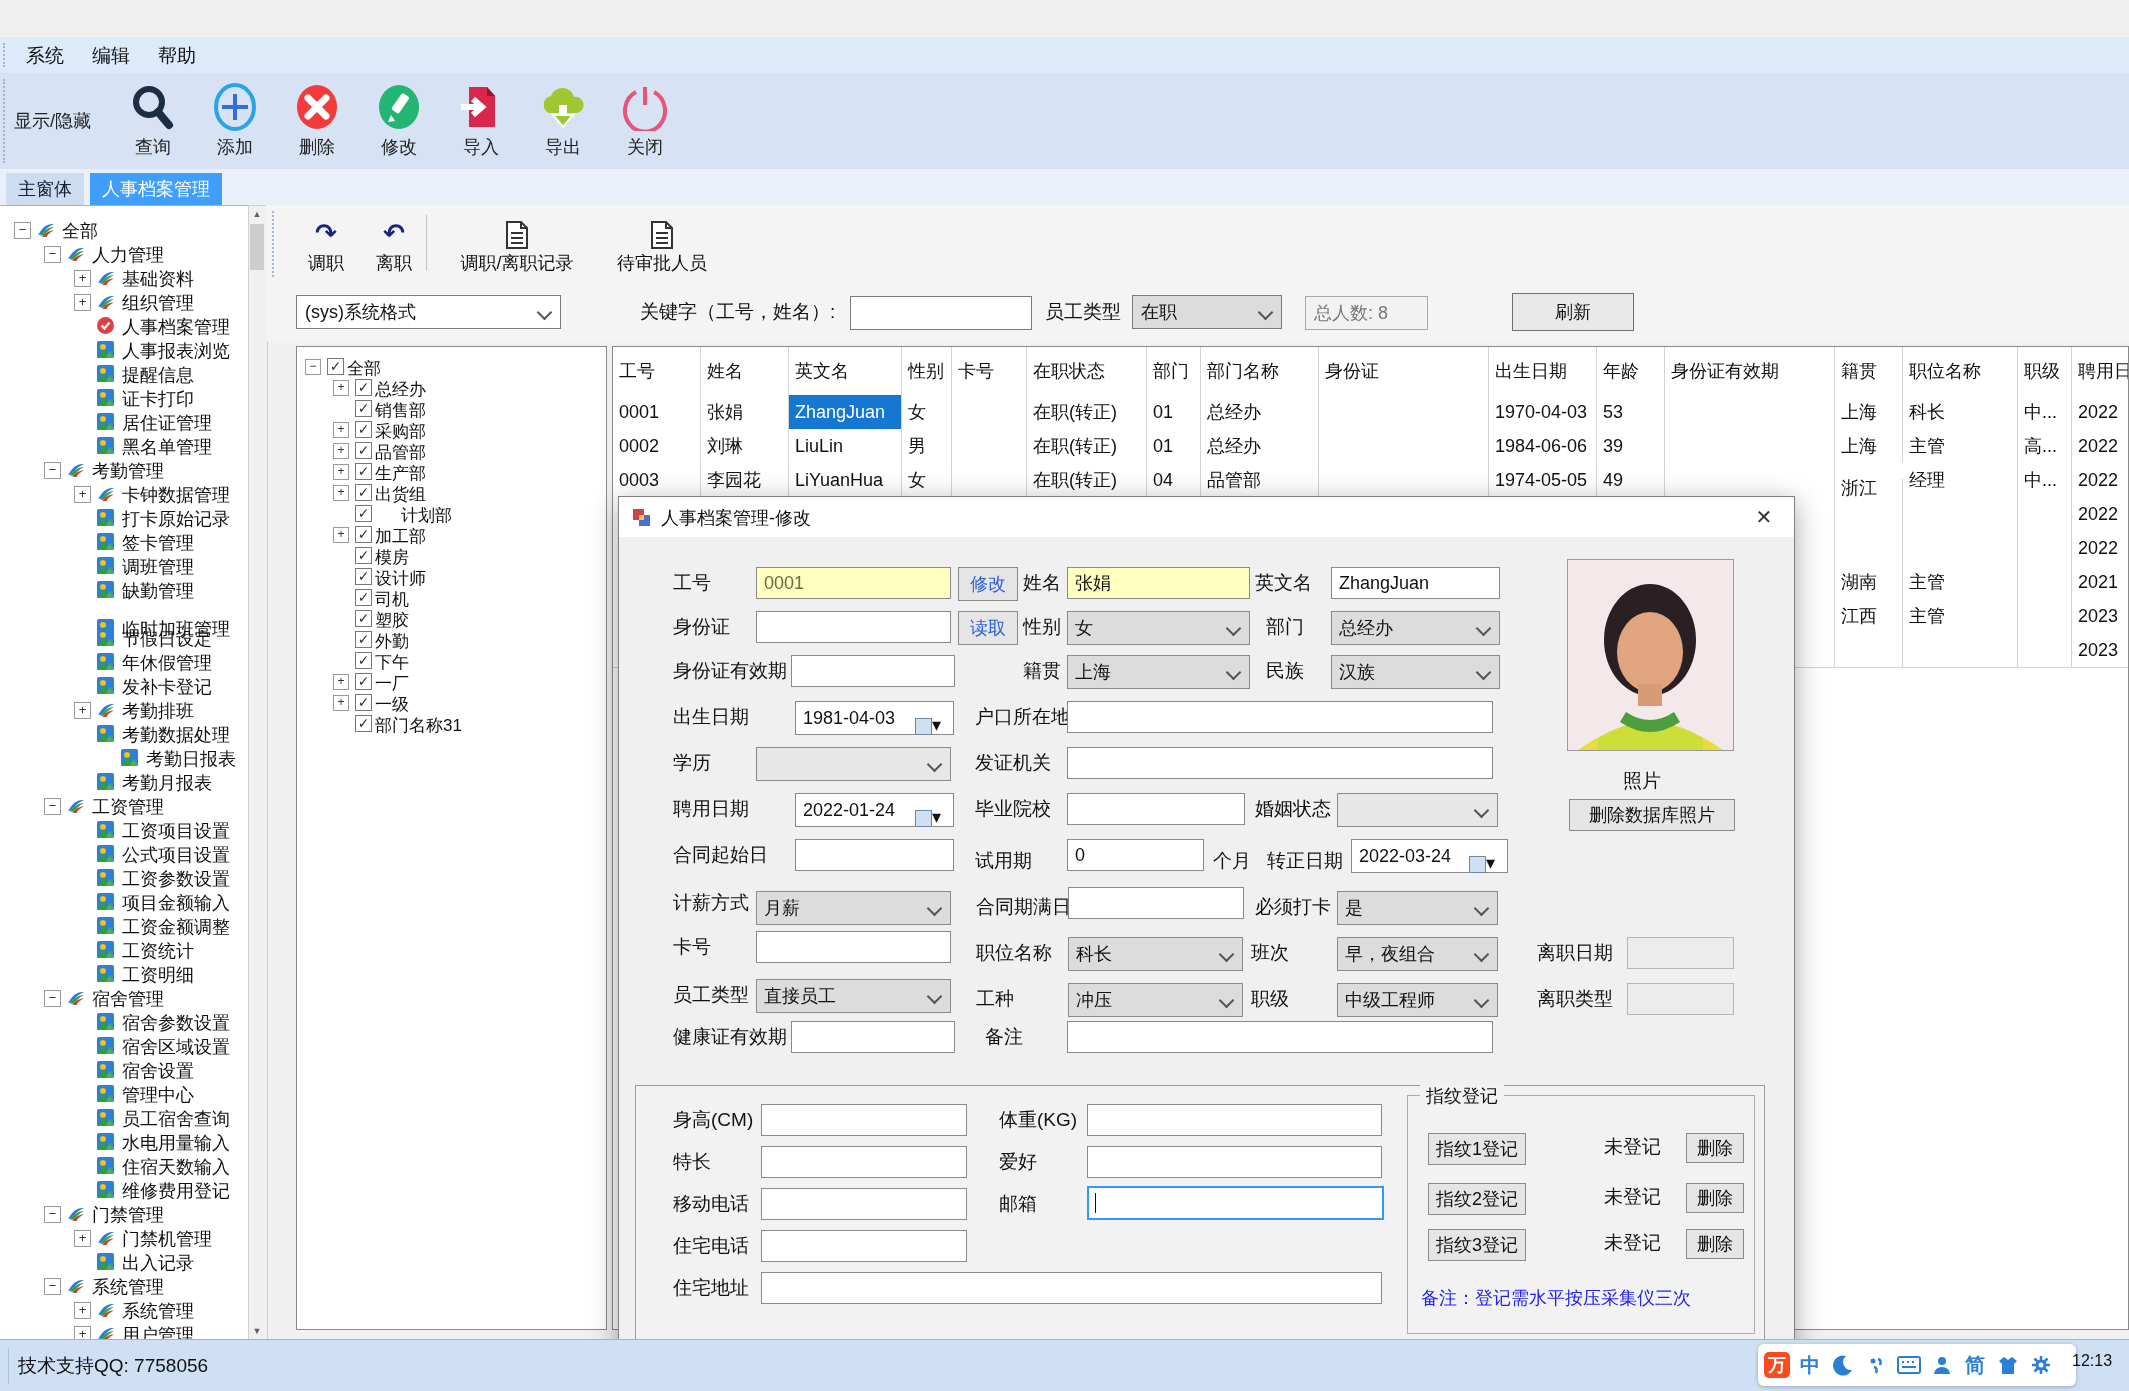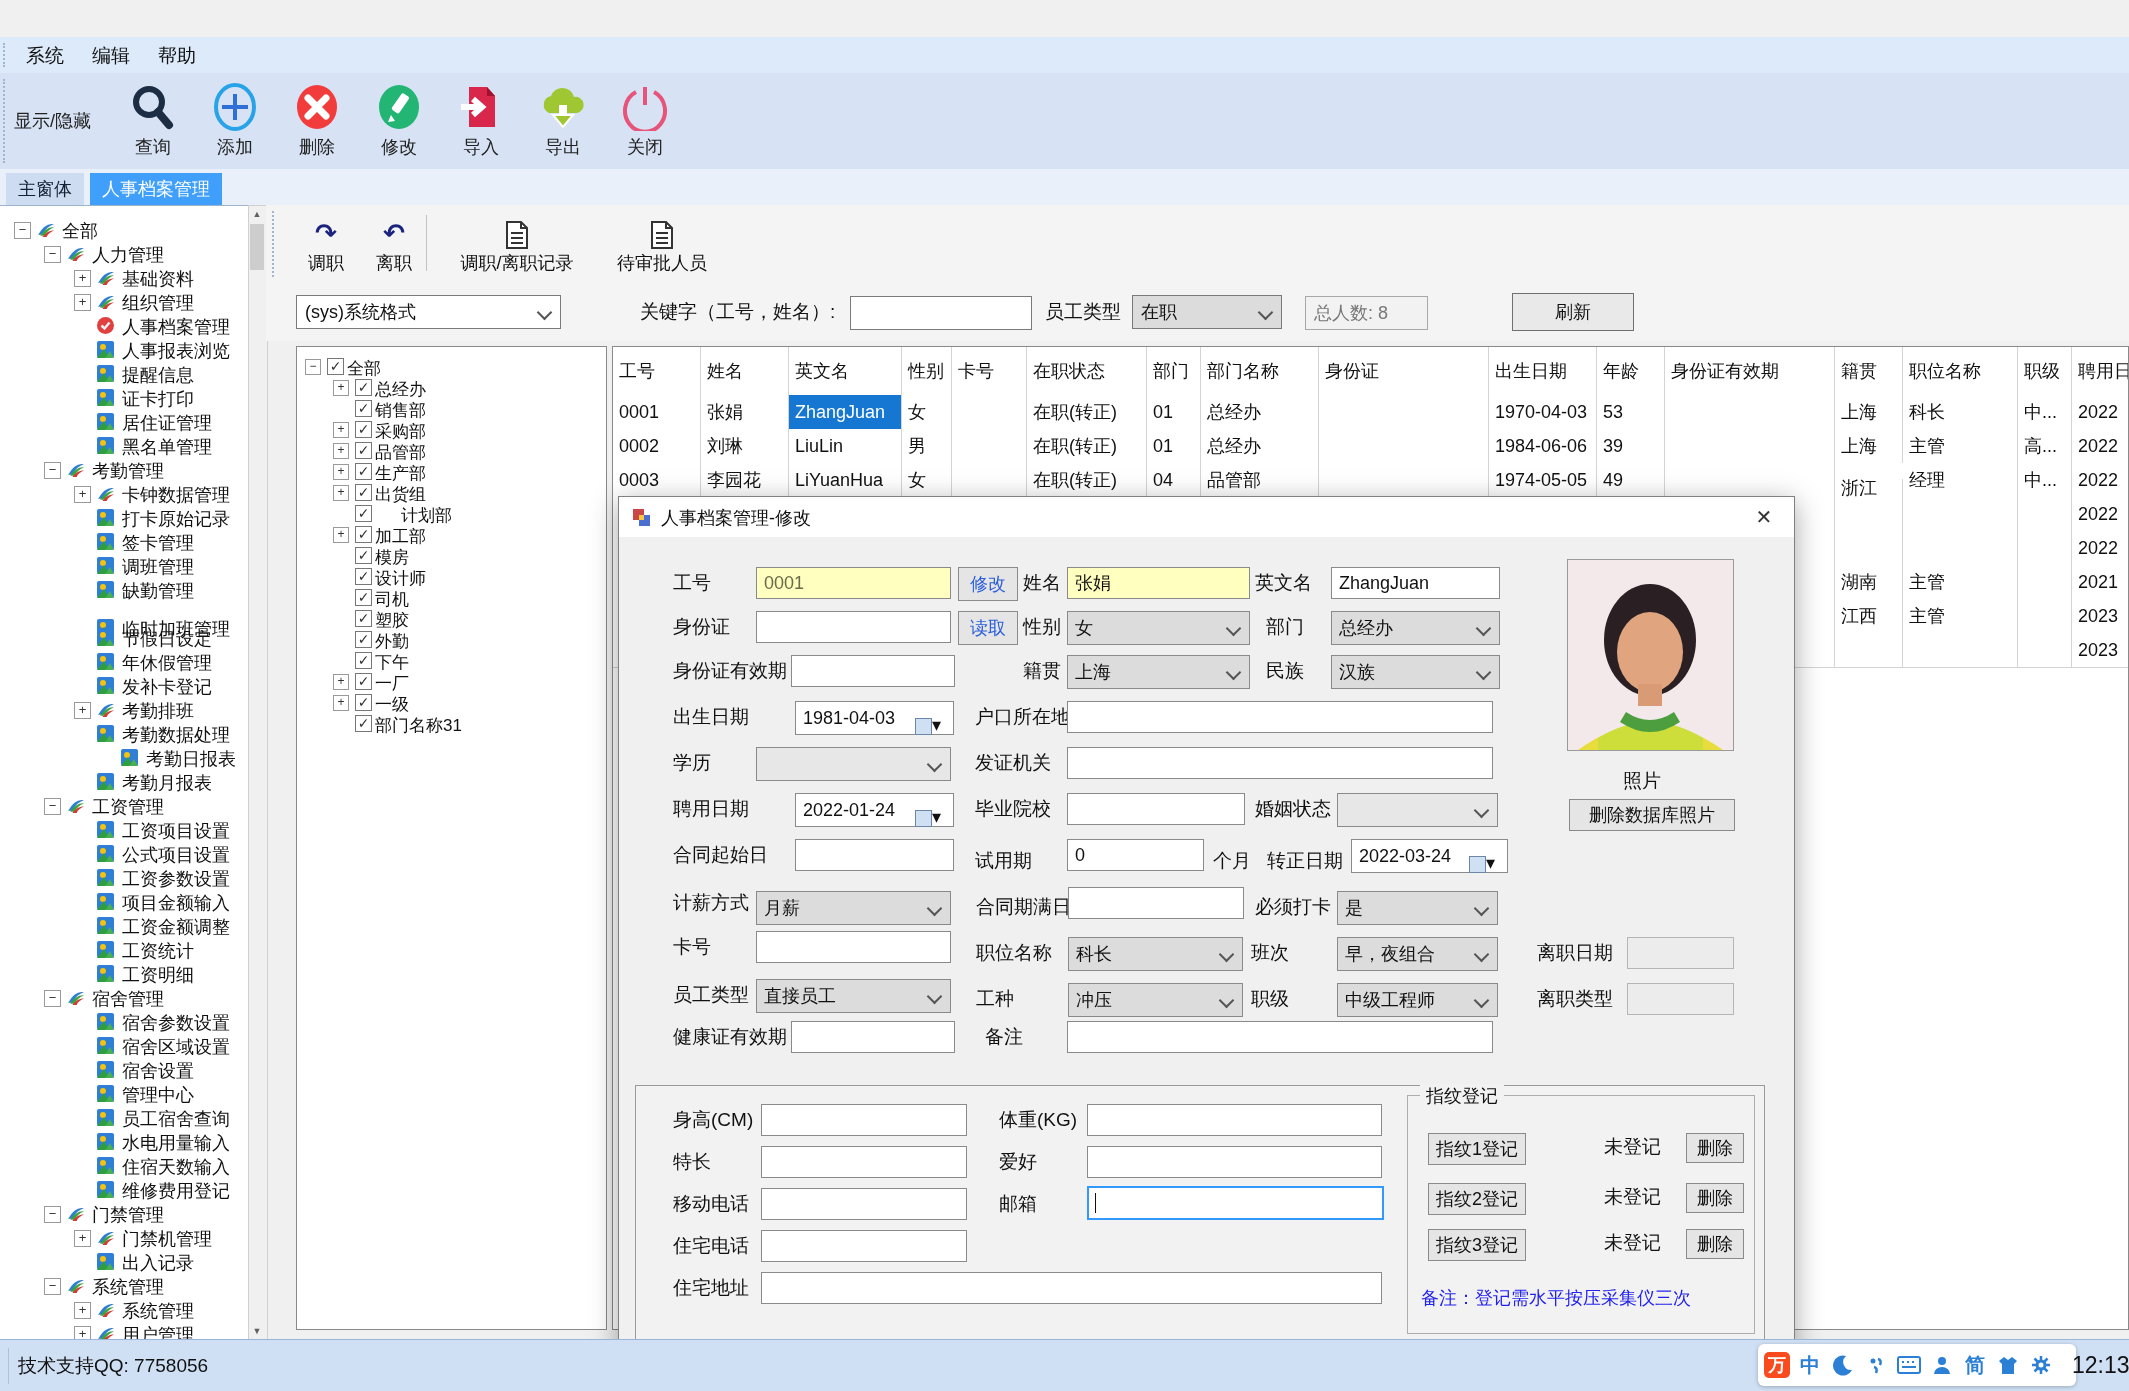--- a/index.html
+++ b/index.html
@@ -92,21 +92,21 @@
   .fpnote{position:absolute;font-size:18px;color:#2222ee;white-space:nowrap;}
   .pbtn{position:absolute;height:30px;border:1px solid #8a8a8a;background:#e5e5e5;color:#111;font-size:18px;text-align:center;line-height:30px;}
   
   .statusbar{position:absolute;left:0;top:1339px;width:100%;height:52px;background:#cfe0f5;border-top:1px solid #9ab4d6;}
   .sbleft{position:absolute;left:18px;top:13px;font-size:19px;color:#111;}
   .sbsep{position:absolute;left:8px;top:8px;width:1px;height:36px;background:#aac2dd;}
   .tray{position:absolute;left:1758px;top:1344px;width:306px;height:42px;background:#fff;border-radius:6px;
         box-shadow:0 1px 4px rgba(0,0,0,.25);display:flex;align-items:center;padding:0 6px;gap:7px;z-index:60;}
   .tico{width:26px;height:26px;display:flex;align-items:center;justify-content:center;color:#2b7fd4;font-size:20px;font-weight:bold;}
   .tico.sogou{background:#fa4b1e;color:#fff;border-radius:5px;font-size:18px;}
-  .clock{position:absolute;left:2072px;top:1352px;font-size:23px;color:#111;z-index:60;}
+  .clock{position:absolute;left:2072px;top:1352px;font-size:16px;color:#111;z-index:60;}
 </style>
 </head>
 <body>
 
 <div id="app">
 
 
   <div class="menubar">
     <div class="drag"></div>
     <div id="menuitems" style="padding-left:12px"><span class="menuitem">系统</span><span class="menuitem">编辑</span><span class="menuitem">帮助</span></div>

